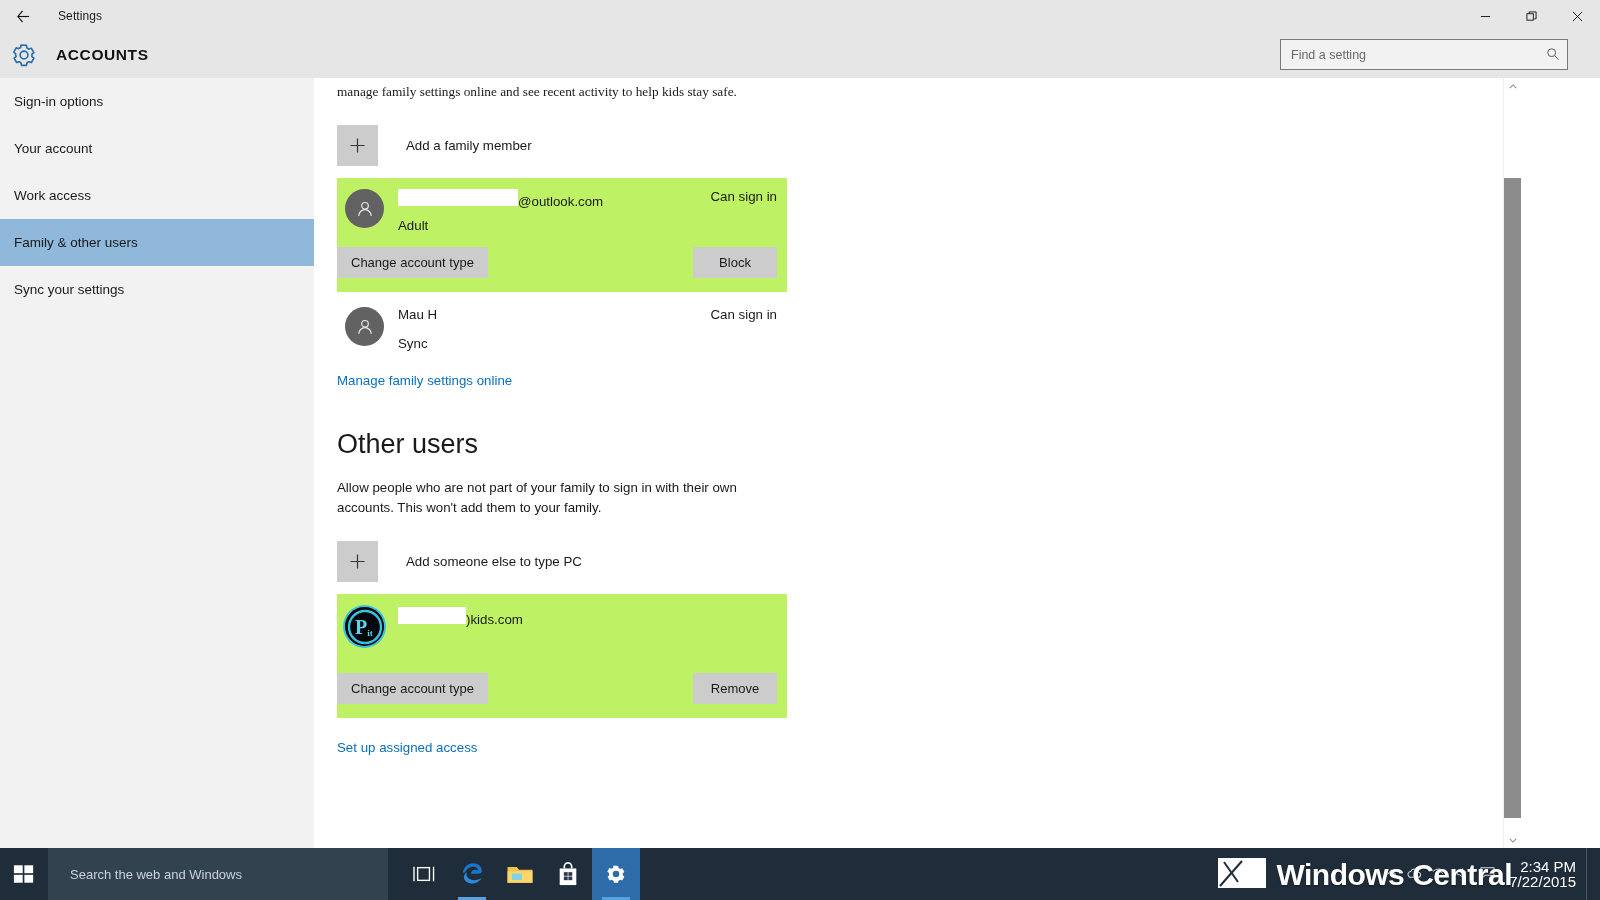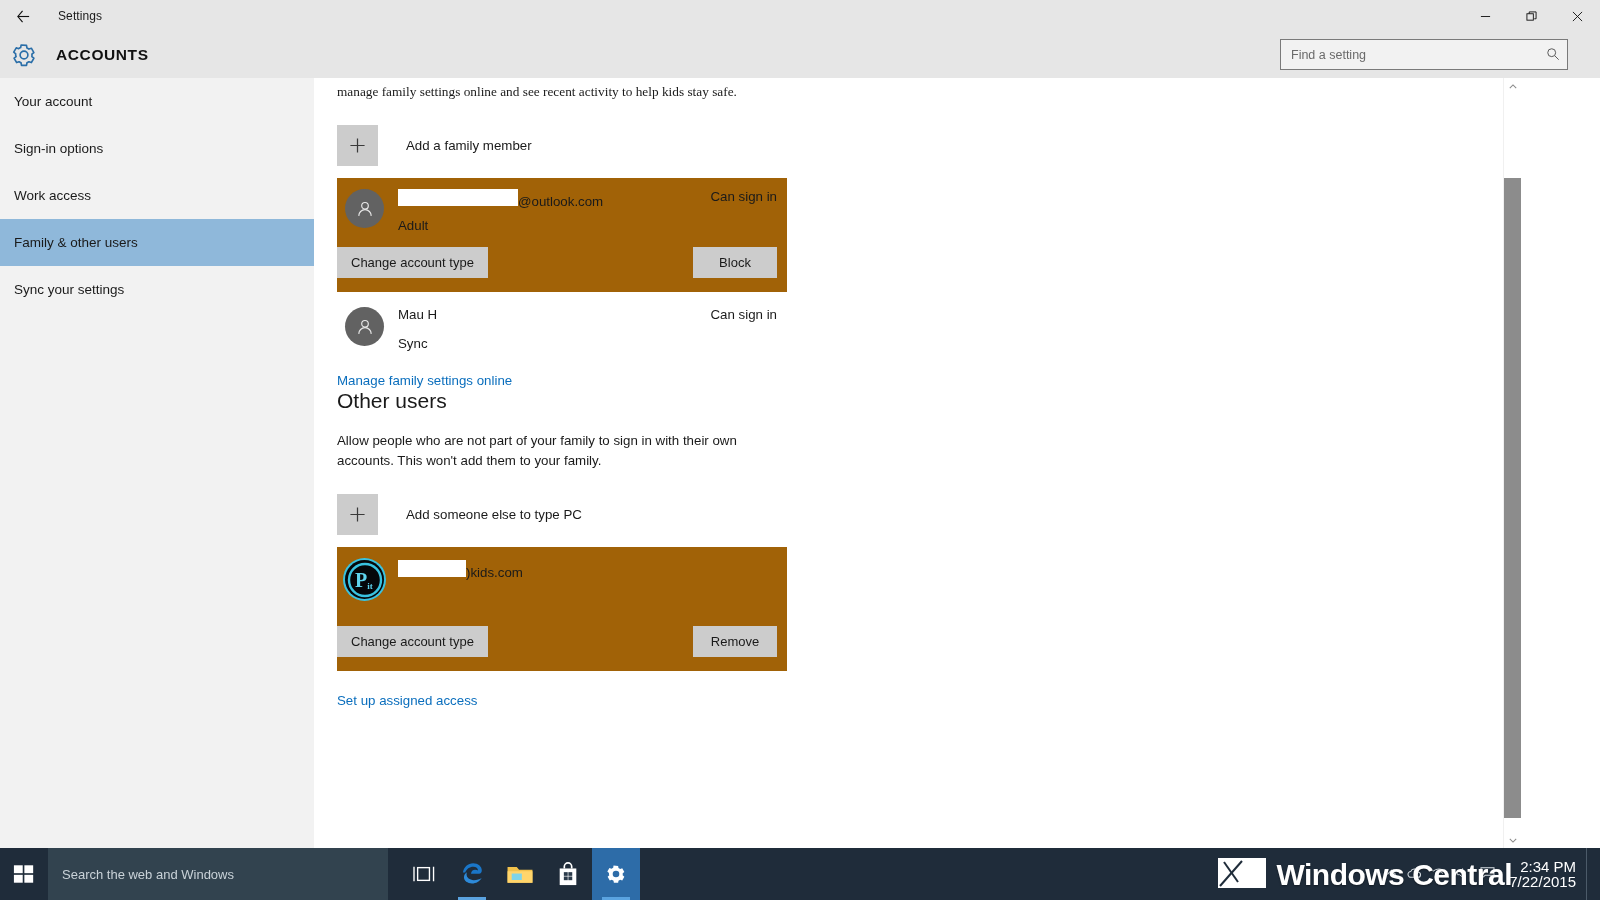--- a/index.html
+++ b/index.html
@@ -88,21 +88,21 @@
   
   .add-row { display: flex; align-items: center; margin-top: 23px; }
   .plus-tile {
     width: 41px; height: 41px; background: #cccccc;
     display: flex; align-items: center; justify-content: center;
     color: #3a3a3a; font-size: 20px; font-weight: 300; line-height: 1;
   }
   .add-label { font-size: 13.3px; color: #1a1a1a; margin-left: 28px; }
 
   
-  .acct-card { width: 450px; background: #a16207; margin-top: 12px; position: relative; }
+  .acct-card { width: 450px; background: #bef264; margin-top: 12px; position: relative; }
   .acct-card.plain { background: transparent; }
   .acct-top { display: flex; align-items: flex-start; padding: 11px 0 0 8px; position: relative; }
   .avatar {
     width: 39px; height: 39px; border-radius: 50%;
     background: #626262; flex: 0 0 39px;
     display: flex; align-items: center; justify-content: center;
   }
   .avatar-custom {
     width: 39px; height: 39px; border-radius: 50%;
     background: #05070a; flex: 0 0 39px; position: relative;
@@ -130,21 +130,21 @@
     height: 31px; padding: 0 14px; min-width: 84px;
     display: flex; align-items: center; justify-content: center;
   }
 
   .link {
     display: inline-block; font-size: 13.3px; color: #0a6ebd;
     margin-top: 22px; text-decoration: none;
   }
 
   .section-head {
-    font-size: 21px; font-weight: 300; color: #1a1a1a; 
+    font-size: 27px; font-weight: 300; color: #1a1a1a; margin-top: 40px;
   }
   .section-para {
     font-size: 13.3px; color: #1a1a1a; line-height: 20px;
     max-width: 432px; margin-top: 18px;
   }
 
   
   .scrollbar {
     position: absolute; top: 78px; right: 0; width: 17px; height: 770px;
     background: #ffffff; border-left: 1px solid #f0f0f0;
@@ -165,21 +165,21 @@
   .taskbar {
     position: absolute; bottom: 0; left: 0; width: 1600px; height: 52px;
     background: #1f2c3a;
     display: flex; align-items: center;
   }
   .start-btn {
     width: 48px; height: 52px; display: flex; align-items: center; justify-content: center;
   }
   .tb-search {
     width: 340px; height: 52px; background: #32434f;
-    display: flex; align-items: center; padding-left: 14px;
+    display: flex; align-items: center; padding-left: 22px;
   }
   .tb-search-txt { font-size: 13px; color: #c9d2d8; }
   .tb-icons { display: flex; align-items: center; margin-left: 12px; }
   .tb-icon {
     width: 48px; height: 52px; display: flex; align-items: center; justify-content: center;
     position: relative;
   }
   .tb-icon.active { background: #2d6ca8; }
   .tb-icon.running::after {
     content: ""; position: absolute; bottom: 0; left: 10px; width: 28px; height: 3px;
@@ -258,24 +258,24 @@
           </svg>
         </span>
       </div>
     </div>
   </div>
 
   <div class="body-area">
 
     <div class="sidebar">
       <div class="nav-item">
+        <span>Sign-in options</span>
+      </div>
+      <div class="nav-item">
         <span>Your account</span>
-      </div>
-      <div class="nav-item">
-        <span>Sign-in options</span>
       </div>
       <div class="nav-item">
         <span>Work access</span>
       </div>
       <div class="nav-item selected">
         <span>Family &amp; other users</span>
       </div>
       <div class="nav-item">
         <span>Sync your settings</span>
       </div>

